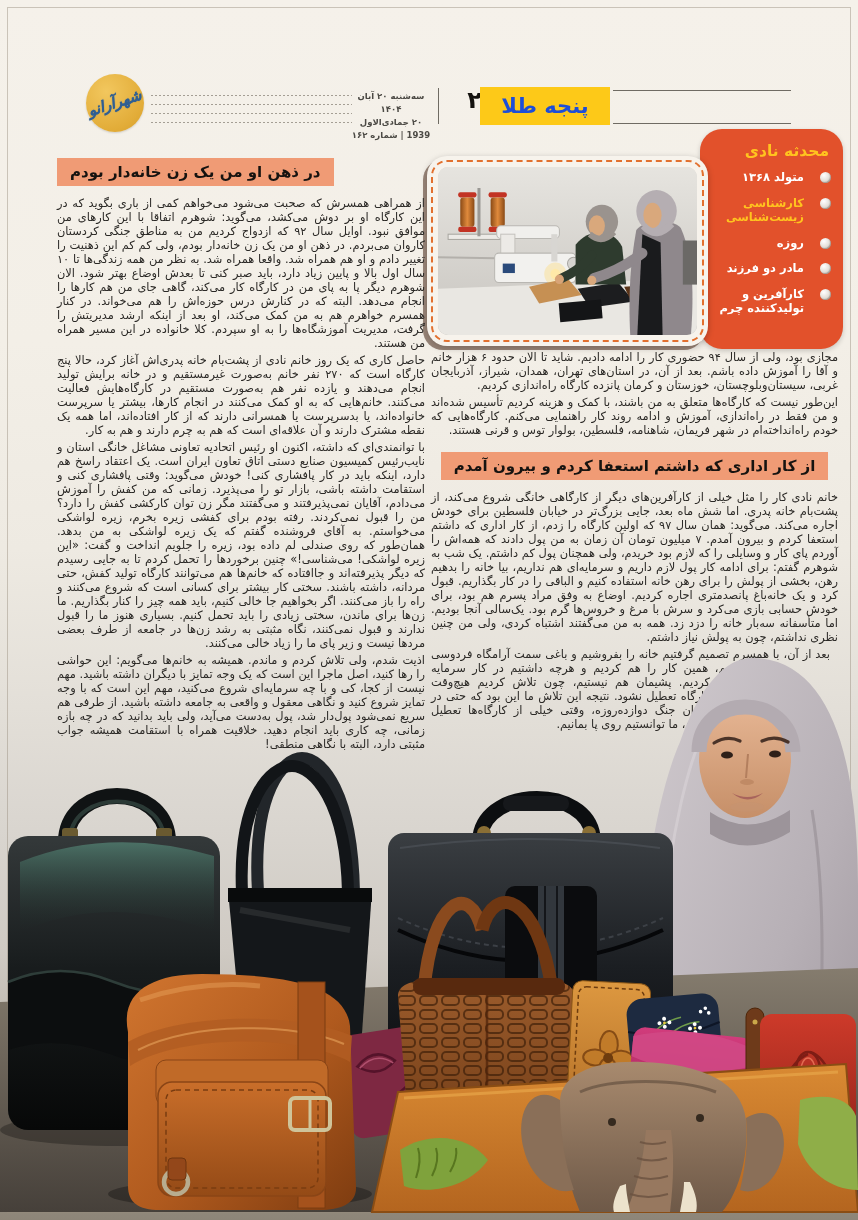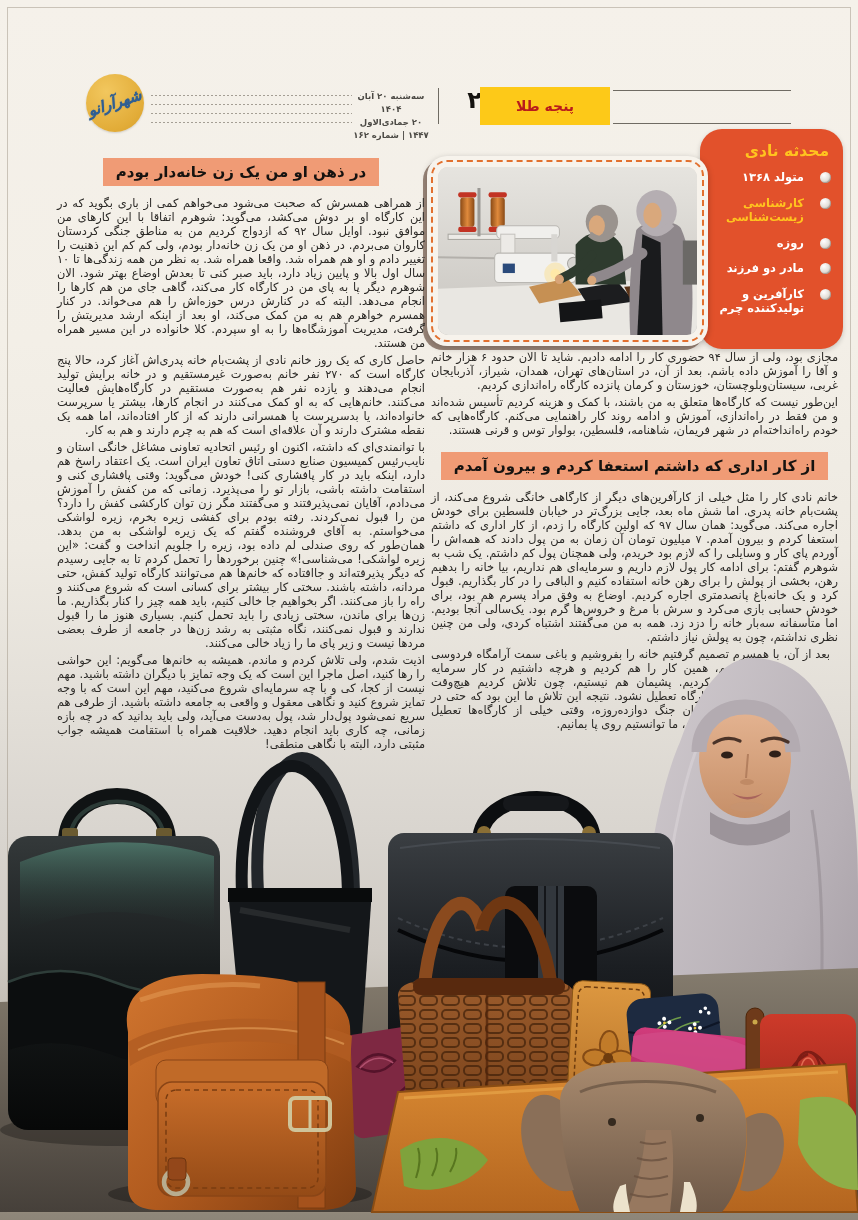--- a/index.html
+++ b/index.html
@@ -17,21 +17,21 @@
   .dots{position:absolute;left:150px;top:89px;width:202px;height:34px;
     background-image:radial-gradient(circle,#9b958a 0.8px,transparent 1px);
     background-size:4px 9px;background-position:0 2px;opacity:.9;}
   .date{position:absolute;left:348px;top:90px;width:86px;direction:rtl;text-align:center;
     color:#4c4a45;font-size:8.5px;line-height:13px;font-weight:bold;}
   .vline{position:absolute;left:438px;top:88px;width:1px;height:36px;background:#6f6b63;}
   .pagenum{position:absolute;left:440px;top:86px;width:38px;text-align:center;
     font-size:24px;font-weight:bold;color:#14120f;padding-left:23px;}
   .title-box{position:absolute;left:480px;top:87px;width:130px;height:38px;background:#fdc918;
     display:flex;align-items:center;justify-content:center;}
-  .title-box span{font-size:14px;font-weight:bold;color:#b91c1c;}
+  .title-box span{font-size:21px;font-weight:bold;color:#1d4ed8;}
   .rule{position:absolute;left:613px;width:178px;height:1px;background:#6f6b63;}
   .rule.top{top:90px}.rule.bot{top:123px}
 
   
   .profile{position:absolute;left:700px;top:129px;width:143px;height:220px;background:#e2512b;
     border-radius:22px;box-sizing:border-box;padding:13px 12px 10px 10px;direction:rtl;
     box-shadow:0 2px 5px rgba(0,0,0,.18);}
   .profile h2{margin:0 2px 10px 0;font-size:15.5px;color:#ffc41f;text-align:right;}
   .profile ul{list-style:none;margin:0;padding:0;}
   .profile li{display:flex;gap:16px;margin-bottom:11px;align-items:flex-start;}
@@ -45,21 +45,21 @@
   .photo-frame{position:absolute;left:427px;top:156px;width:281px;height:190px;background:#f7f3ec;
     border-radius:20px;box-shadow:-4px 4px 0 rgba(74,43,28,.55),0 2px 6px rgba(0,0,0,.25);}
   .photo-dash{position:absolute;inset:4px;border:2px dashed #e2702e;border-radius:16px;pointer-events:none;}
   .photo-inner{position:absolute;inset:11px;border-radius:10px;overflow:hidden;background:#d9d7d2;}
   .photo-inner svg{display:block;width:100%;height:100%;}
 
   
   .col{position:absolute;direction:rtl;color:#2b2926;}
   .col-left{left:57px;top:158px;width:368px;}
   .col-right{left:431px;top:350px;width:407px;}
-  .hrow{text-align:center;margin:0 0 10px 0;}
+  .hrow{text-align:left;margin:0 0 10px 0;}
   .hrow.center{text-align:center;}
   .hbox{display:inline-block;background:#f09b75;color:#161310;font-weight:bold;
     font-size:15px;padding:7px 13px 6px;line-height:1;}
   .col p{margin:0 0 3px 0;font-size:11.4px;line-height:14px;text-align:justify;}
   .mt{margin-top:15px;}
   .ws{float:right;clear:right;}
   .ws1{width:8px;height:16px;margin-top:2px;}
   .ws2{width:92px;height:17px;}
   .ws3{width:128px;height:54px;}
 
@@ -72,21 +72,21 @@
 
 <div class="page">
   <div class="frame-line"></div>
 
   <div class="logo">
     <span>شهرآرانو</span>
   </div>
   <div class="dots"></div>
   <div class="date">
     <div>سه‌شنبه ۲۰ آبان ۱۴۰۴</div>
-    <div>۲۰ جمادی‌الاول ۱۴۴۷ | شماره ۱۶۲</div>
+    <div>۲۰ جمادی‌الاول 1939 | شماره ۱۶۲</div>
   </div>
   <div class="vline"></div>
   <div class="pagenum">۲۳</div>
   <div class="title-box">
     <span>پنجه طلا</span>
   </div>
   <div class="rule top"></div>
   <div class="rule bot"></div>
 
   <div class="profile">

